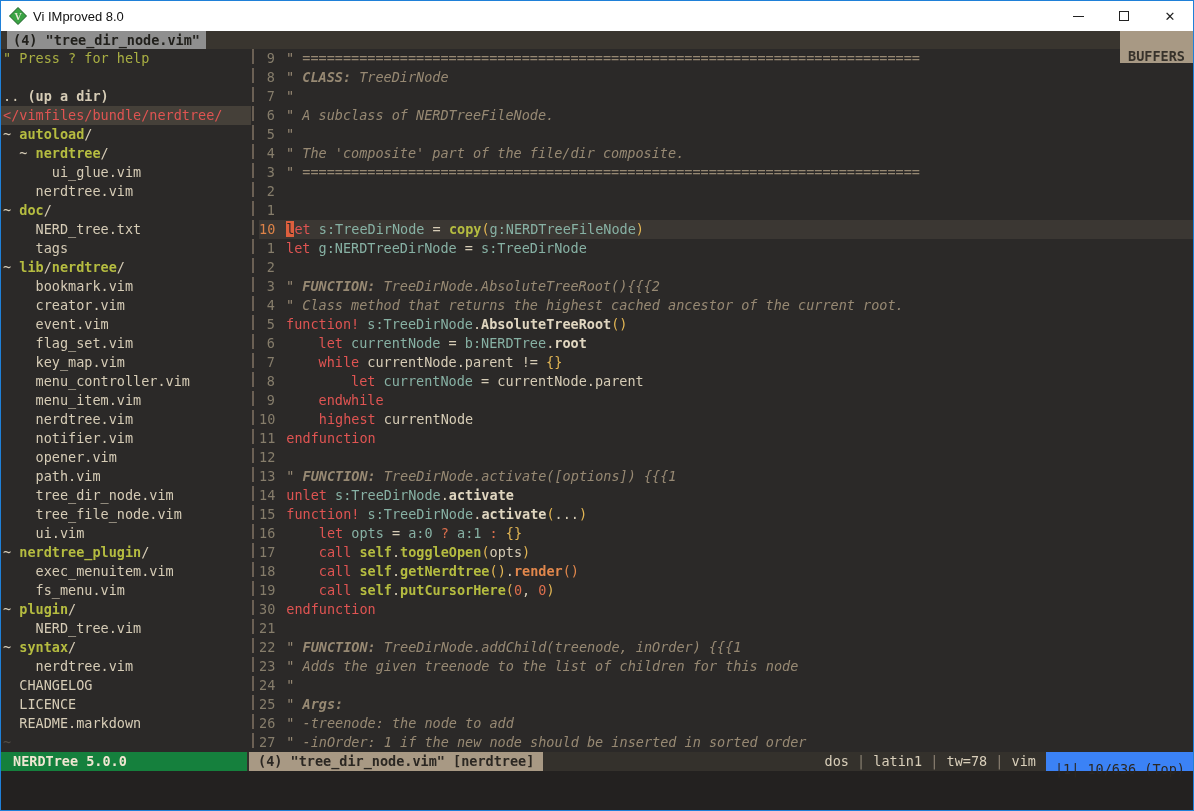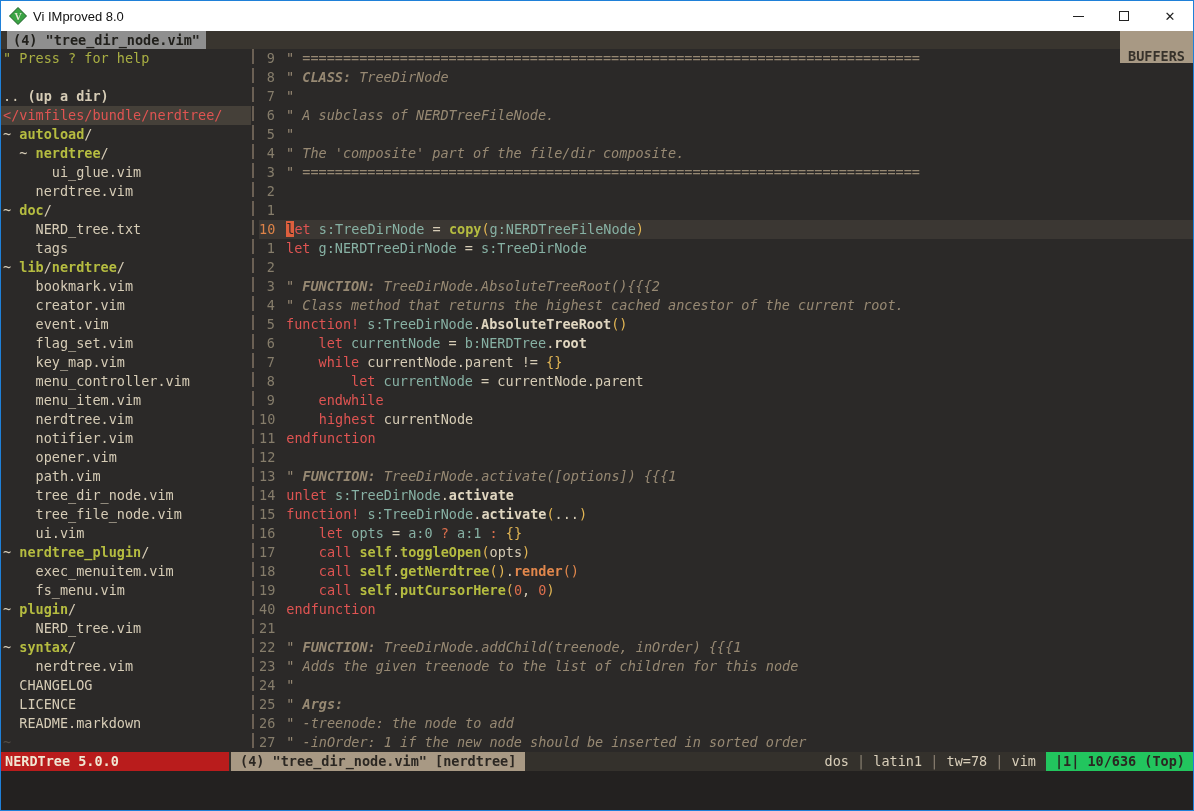--- a/index.html
+++ b/index.html
@@ -66,27 +66,27 @@
   .s-cursor{ background:#dd5f3d; color:#2b2928; }
   .s-dir{ color:#b5bc40; font-weight:bold; }
   .s-nt-help{ color:#a9af43; }
   .s-rootred{ color:#df5452; }
   .s-dim{ color:#514c45; }
   
   .statusline{
     height:19px; display:flex; align-items:stretch; background:#34312c;
     font-size:13.5px; line-height:19px; white-space:pre;
   }
-  .sl-left{ width:228px; background:#b91c1c; color:#f0e6d2; font-weight:bold; padding-left:4px; }
+  .sl-left{ width:246px; background:#15803d; color:#f0e6d2; font-weight:bold; padding-left:12px; }
   .sl-gap{ width:2px; background:#34312c; }
   .sl-file{ background:#a89984; color:#2b2722; font-weight:bold; padding:0 9px; }
   .statusline .spacer{ flex:1; }
   .sl-info{ color:#d9cfba; padding-right:10px; }
   .sl-info .sl-sep{ color:#8c8273; }
-  .sl-pos{ background:#22c55e; color:#2b2722; font-weight:bold; padding:0 8px 0 9px; }
+  .sl-pos{ background:#3b82f6; color:#2b2722; font-weight:normal; padding:8px 8px 0 9px; }
   
   .cmdline{ height:39px; background:#232120; }
 </style>
 </head>
 <body>
 
 <div class="window">
 
   <div class="titlebar">
     <span class="appicon">
@@ -181,21 +181,21 @@
           <div class="line"><span class="lnum">10</span><span class="text"><span class="s-fg">    </span><span class="s-kw">highest</span><span class="s-fg"> currentNode</span></span></div>
           <div class="line"><span class="lnum">11</span><span class="text"><span class="s-kw">endfunction</span></span></div>
           <div class="line"><span class="lnum">12</span><span class="text"></span></div>
           <div class="line"><span class="lnum">13</span><span class="text"><span class="s-com">" </span><span class="s-comb">FUNCTION:</span><span class="s-com"> TreeDirNode.activate([options]) {{{1</span></span></div>
           <div class="line"><span class="lnum">14</span><span class="text"><span class="s-kw">unlet</span><span class="s-fg"> </span><span class="s-id">s:TreeDirNode</span><span class="s-fg">.</span><span class="s-meth">activate</span></span></div>
           <div class="line"><span class="lnum">15</span><span class="text"><span class="s-kw">function!</span><span class="s-fg"> </span><span class="s-id">s:TreeDirNode</span><span class="s-fg">.</span><span class="s-meth">activate</span><span class="s-delim">(</span><span class="s-fg">...</span><span class="s-delim">)</span></span></div>
           <div class="line"><span class="lnum">16</span><span class="text"><span class="s-fg">    </span><span class="s-kw">let</span><span class="s-fg"> </span><span class="s-id">opts</span><span class="s-fg"> = </span><span class="s-id">a:0</span><span class="s-fg"> </span><span class="s-num">?</span><span class="s-fg"> </span><span class="s-id">a:1</span><span class="s-fg"> </span><span class="s-num">:</span><span class="s-fg"> </span><span class="s-delim">{}</span></span></div>
           <div class="line"><span class="lnum">17</span><span class="text"><span class="s-fg">    </span><span class="s-kw">call</span><span class="s-fg"> </span><span class="s-fn">self</span><span class="s-fg">.</span><span class="s-fn">toggleOpen</span><span class="s-delim">(</span><span class="s-fg">opts</span><span class="s-delim">)</span></span></div>
           <div class="line"><span class="lnum">18</span><span class="text"><span class="s-fg">    </span><span class="s-kw">call</span><span class="s-fg"> </span><span class="s-fn">self</span><span class="s-fg">.</span><span class="s-fn">getNerdtree</span><span class="s-delim">()</span><span class="s-fg">.</span><span class="s-orn">render</span><span class="s-orn2">()</span></span></div>
           <div class="line"><span class="lnum">19</span><span class="text"><span class="s-fg">    </span><span class="s-kw">call</span><span class="s-fg"> </span><span class="s-fn">self</span><span class="s-fg">.</span><span class="s-fn">putCursorHere</span><span class="s-delim">(</span><span class="s-num">0</span><span class="s-fg">, </span><span class="s-num">0</span><span class="s-delim">)</span></span></div>
-          <div class="line"><span class="lnum">40</span><span class="text"><span class="s-kw">endfunction</span></span></div>
+          <div class="line"><span class="lnum">30</span><span class="text"><span class="s-kw">endfunction</span></span></div>
           <div class="line"><span class="lnum">21</span><span class="text"></span></div>
           <div class="line"><span class="lnum">22</span><span class="text"><span class="s-com">" </span><span class="s-comb">FUNCTION:</span><span class="s-com"> TreeDirNode.addChild(treenode, inOrder) {{{1</span></span></div>
           <div class="line"><span class="lnum">23</span><span class="text"><span class="s-com">" Adds the given treenode to the list of children for this node</span></span></div>
           <div class="line"><span class="lnum">24</span><span class="text"><span class="s-com">"</span></span></div>
           <div class="line"><span class="lnum">25</span><span class="text"><span class="s-com">" </span><span class="s-comb">Args:</span></span></div>
           <div class="line"><span class="lnum">26</span><span class="text"><span class="s-com">" -treenode: the node to add</span></span></div>
           <div class="line"><span class="lnum">27</span><span class="text"><span class="s-com">" -inOrder: 1 if the new node should be inserted in sorted order</span></span></div>
         </div>
     </div>
   </div>

